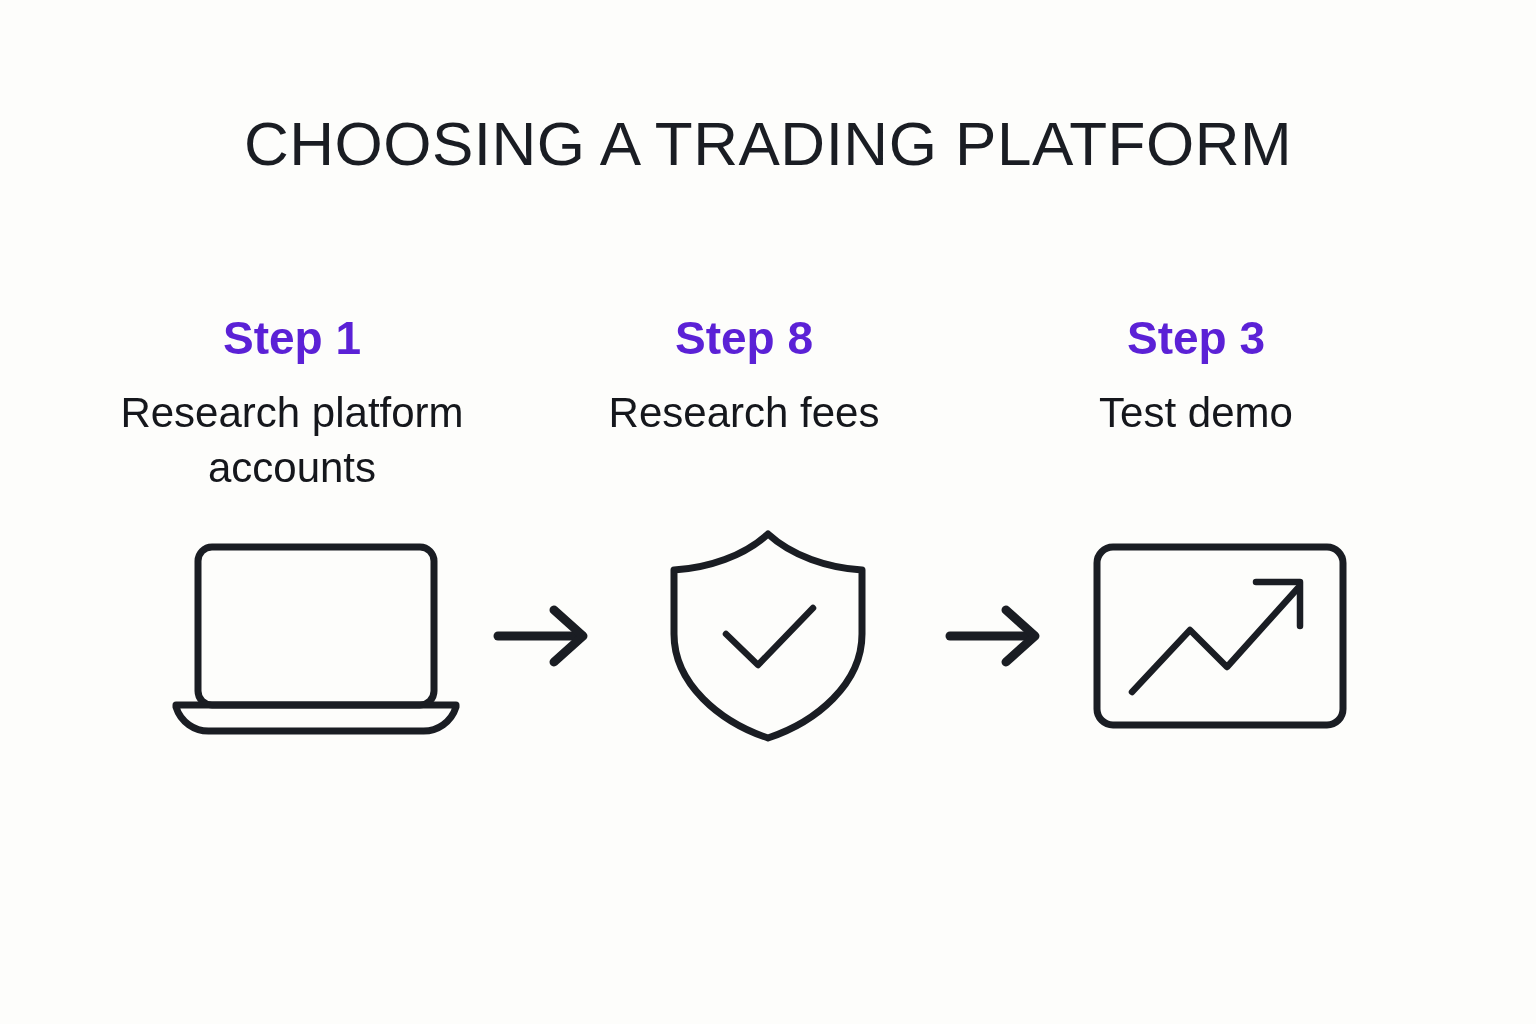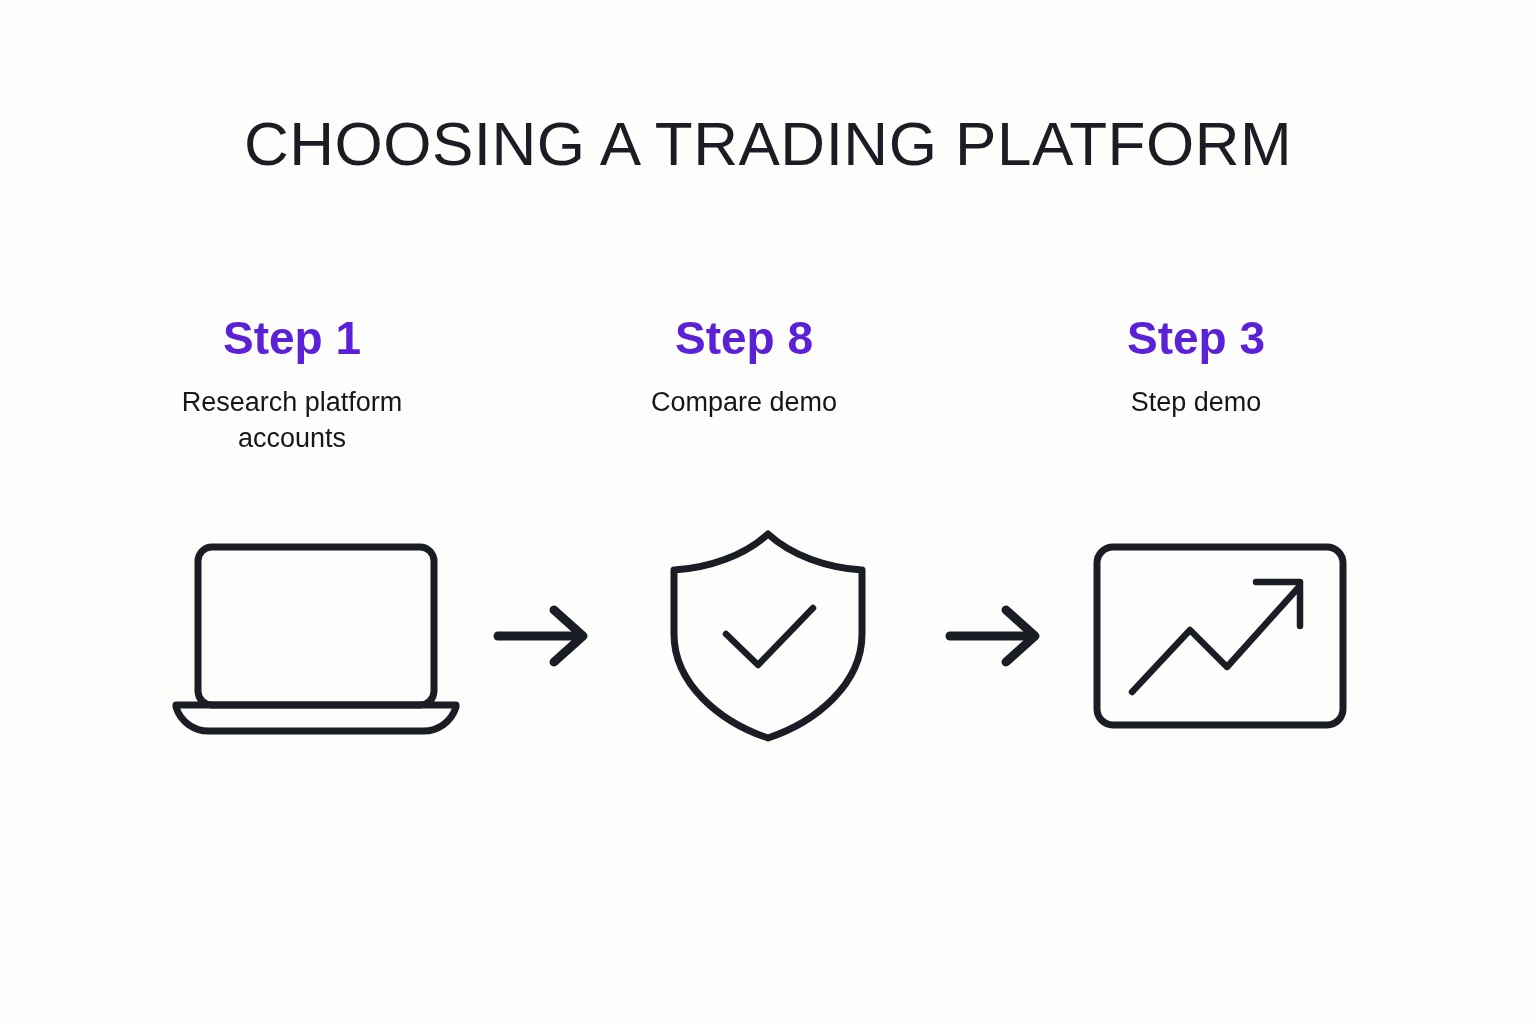--- a/index.html
+++ b/index.html
@@ -52,21 +52,21 @@
   }
   .step-heading {
     font-size: 46px;
     font-weight: 700;
     color: #5b21d6;
     line-height: 1.15;
     margin: 0;
   }
   .step-desc {
     margin-top: 20px;
-    font-size: 27px;
+    font-size: 42px;
     font-weight: 400;
     color: #15171c;
     line-height: 1.32;
   }
 
   
   .icon-row {
     position: absolute;
     top: 516px;
     left: 0;
@@ -129,28 +129,28 @@
       <div class="step-heading">Step 1</div>
       <div class="step-desc">
         <div>Research platform</div>
         <div>accounts</div>
       </div>
     </div>
 
     <div class="step-col">
       <div class="step-heading">Step 8</div>
       <div class="step-desc">
-        <div>Compare demo</div>
+        <div>Research fees</div>
       </div>
     </div>
 
     <div class="step-col">
       <div class="step-heading">Step 3</div>
       <div class="step-desc">
-        <div>Step demo</div>
+        <div>Test demo</div>
       </div>
     </div>
 
   </div>
 
   <div class="icon-row">
 
     <div class="icon-cell">
       <svg width="300" height="210" viewBox="0 0 300 210">
 

